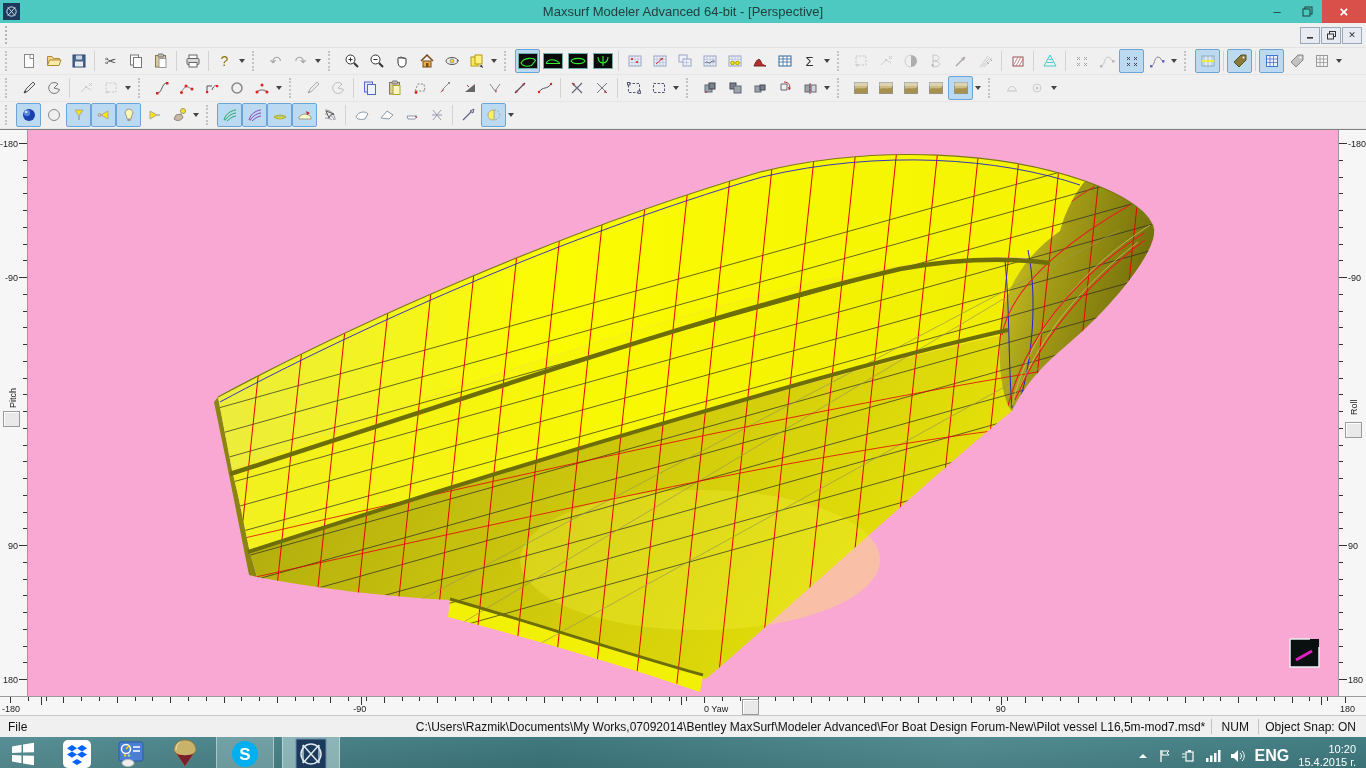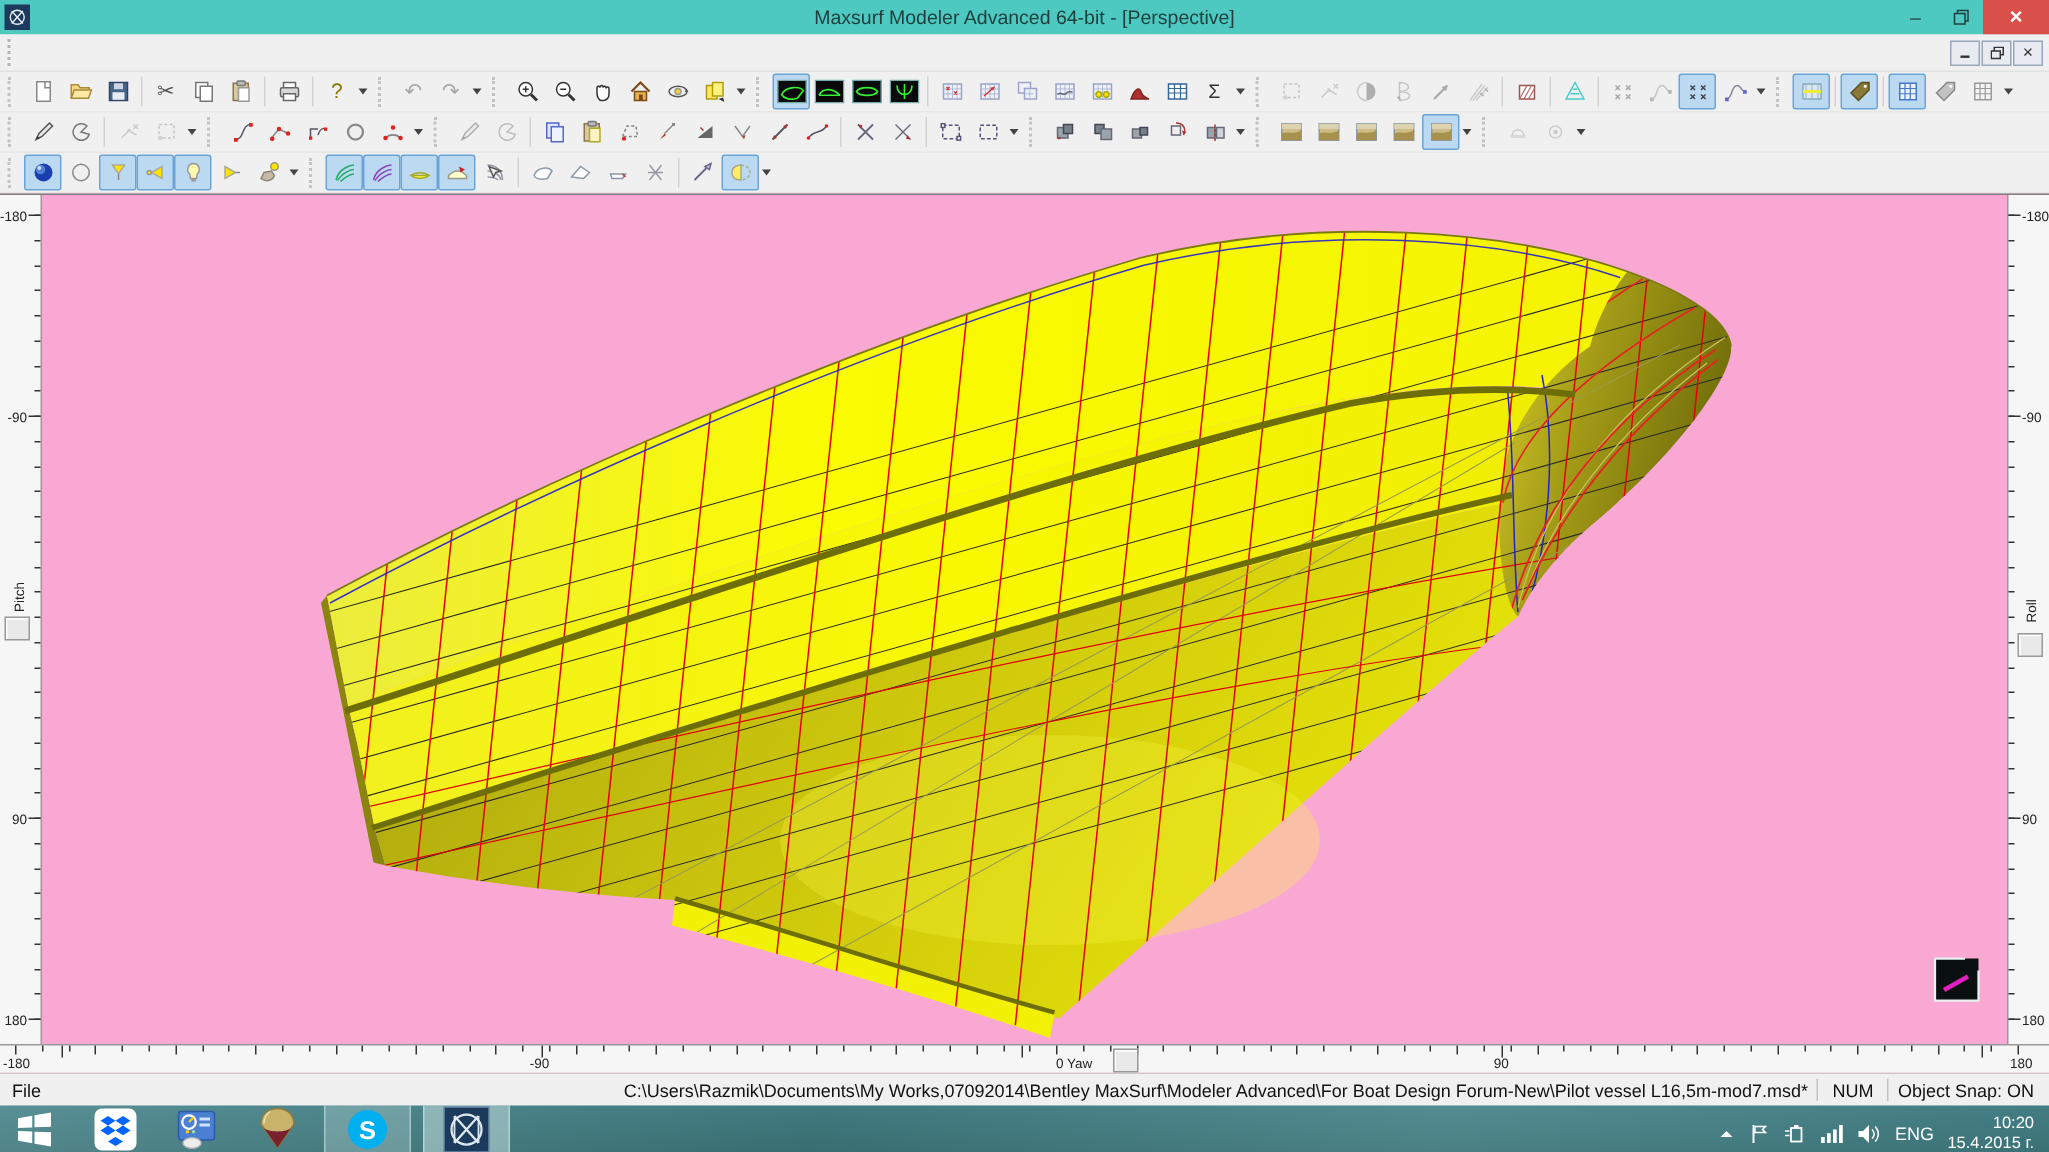--- a/index.html
+++ b/index.html
@@ -51,21 +51,21 @@
   
   .taskbar{height:37px;display:flex;align-items:center;background:
     linear-gradient(115deg, rgba(255,255,255,.10), rgba(0,0,0,.08) 40%, rgba(255,255,255,.07) 70%, rgba(0,0,0,.05)),
     linear-gradient(#45838a,#3c7579);}
   .tb-app{height:37px;display:flex;align-items:center;justify-content:center;box-sizing:border-box;}
   .tb-app.plain{width:46px;}
   .tb-app.active{background:rgba(210,235,235,.28);border-left:1px solid rgba(230,250,250,.45);border-right:1px solid rgba(230,250,250,.45);width:58px;}
   .tb-app.focused{background:rgba(225,245,245,.45);}
   .tray{margin-left:auto;display:flex;align-items:center;gap:9px;padding-right:10px;color:#fff;}
   .tray-icon{display:flex;align-items:center;}
-  .tray-lang{font-size:12px;color:#fff;}
+  .tray-lang{font-size:16px;color:#fff;font-weight:bold;}
   .tray-clock{text-align:right;font-size:11px;color:#fff;line-height:13px;}
 </style>
 </head>
 <body>
 
 <div class="titlebar">
   <div class="app-icon">
     <svg width="13" height="13" viewBox="0 0 28 28">
         <circle cx="14" cy="14" r="10" fill="none" stroke="#e8eef2" stroke-width="2"></circle>
         <path d="M6 5 C14 14 14 14 22 23 M22 5 C14 14 14 14 6 23" stroke="#e8eef2" stroke-width="2" fill="none"></path>

